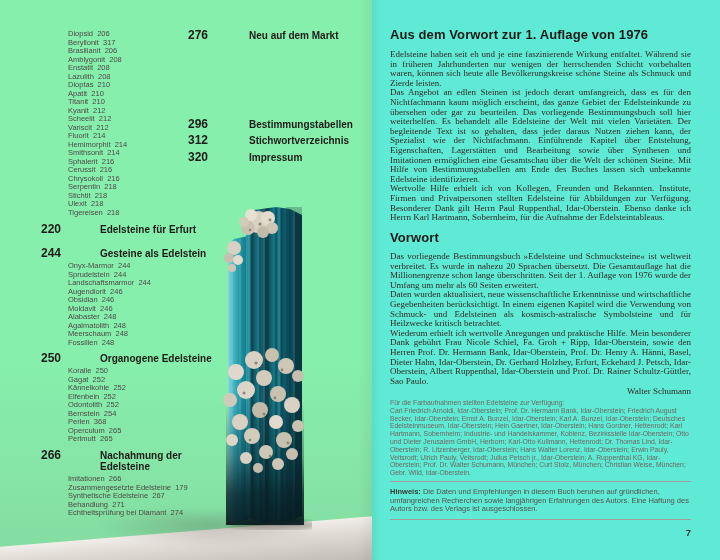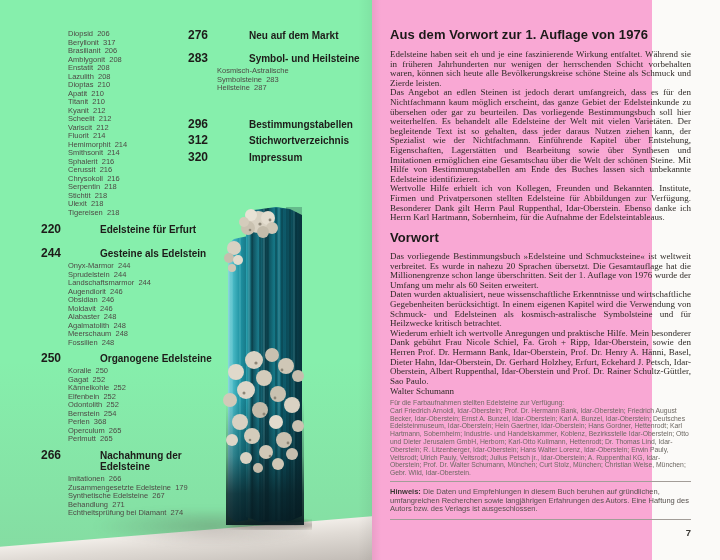--- a/index.html
+++ b/index.html
@@ -31,31 +31,31 @@
            line-height:11px;color:#1d1b19;}
   .sec-label{margin-left:27px;font-weight:bold;font-size:10px;line-height:11px;
            color:#1d1b19;width:140px;padding-left:32px;}
   .sec-label.narrow{width:95px;}
   .sec-items{margin-left:27px;margin-top:3px;width:150px;}
   .sec2{position:absolute;left:188px;width:180px;}
   .sec2 .sec-label{margin-left:29px;}
   .sec2 .sec-items{margin-left:29px;width:95px;}
 
   
-  .page-right{position:absolute;left:372px;top:0;width:280px;height:560px;
-              background:#f9a8d4;}
+  .page-right{position:absolute;left:372px;top:0;width:348px;height:560px;
+              background:#5eead4;}
   .gutter{position:absolute;left:0;top:0;width:9px;height:560px;
           background:linear-gradient(to right,rgba(0,0,0,0.06),rgba(0,0,0,0));}
   .rp-h{position:absolute;left:18px;width:301px;font-weight:bold;font-size:13px;
         line-height:14px;color:#1b1918;letter-spacing:0.1px;}
   .rp-body{position:absolute;left:18px;width:301px;
         font-family:"Liberation Serif",serif;font-size:9px;line-height:9.6px;
         color:#2f2b27;text-align:justify;}
   .rp-body p{margin:0;}
-  .signature{position:absolute;left:18px;width:301px;text-align:left;
+  .signature{position:absolute;left:18px;width:301px;text-align:right;
         font-family:"Liberation Serif",serif;font-size:9px;color:#2f2b27;}
   .credits{position:absolute;left:18px;width:301px;font-size:6.8px;
         line-height:7.8px;color:#6d6963;}
   .rule{position:absolute;left:18px;width:301px;border-top:1px solid #a29d98;height:0;}
   .hinweis{position:absolute;left:18px;width:301px;font-size:7.5px;
         line-height:8.7px;color:#56524e;}
   .hinweis b{color:#3a3834;}
   .pageno{position:absolute;left:18px;width:301px;text-align:right;
         font-size:9.5px;font-weight:bold;color:#3a3834;}
 </style>
@@ -250,28 +250,20 @@
           <div class="toc-item">Synthetische Edelsteine  267</div>
           <div class="toc-item">Behandlung  271</div>
           <div class="toc-item">Echtheitsprüfung bei Diamant  274</div>
         </div>
     </div>
 
     <div class="sec sec2" style="top:30px">
       <div class="sec-num">276</div>
       <div class="sec-label">Neu auf dem Markt</div>
     </div>
-    <div class="sec sec2" style="top:53px">
-      <div class="sec-num">283</div>
-      <div class="sec-label">Symbol- und Heilsteine</div>
-      <div class="sec-items">
-          <div class="toc-item">Kosmisch-Astralische Symbolsteine  283</div>
-          <div class="toc-item">Heilsteine  287</div>
-        </div>
-    </div>
     <div class="sec sec2" style="top:119px">
       <div class="sec-num">296</div>
       <div class="sec-label">Bestimmungstabellen</div>
     </div>
     <div class="sec sec2" style="top:135px">
       <div class="sec-num">312</div>
       <div class="sec-label">Stichwortverzeichnis</div>
     </div>
     <div class="sec sec2" style="top:152px">
       <div class="sec-num">320</div>

